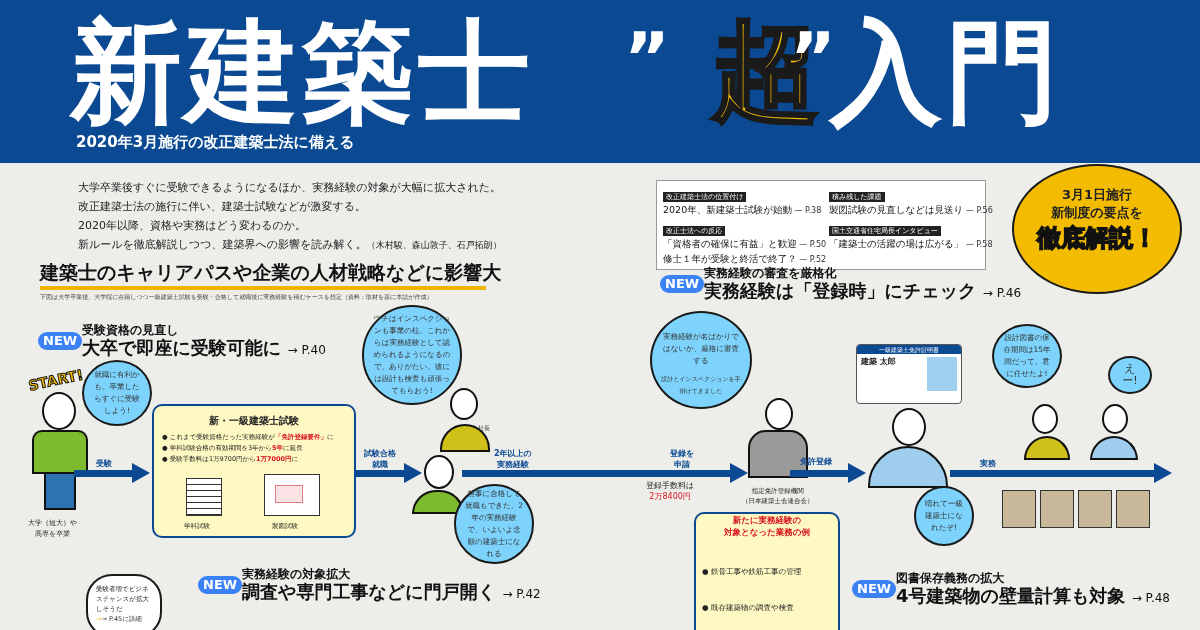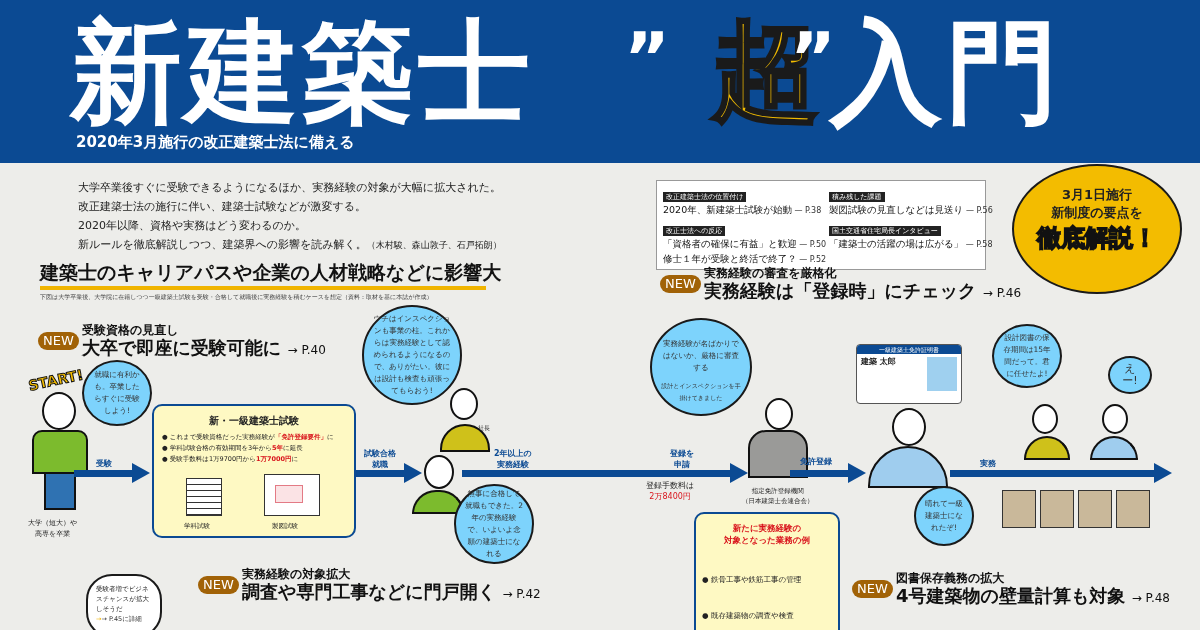--- a/index.html
+++ b/index.html
@@ -9,21 +9,21 @@
 #title-main{left:70px;top:2px;font-size:112px;font-weight:bold;color:#fff;letter-spacing:4px;line-height:140px;white-space:nowrap}
 #title-chou{left:712px;top:6px;font-size:108px;font-weight:bold;color:#f3bc00;line-height:130px;-webkit-text-stroke:3px #1a1a1a}
 .quote{font-size:70px;font-weight:bold;color:#fff;line-height:80px}
 #title-nyumon{left:830px;top:2px;font-size:112px;font-weight:bold;color:#fff;line-height:140px;letter-spacing:4px}
 #subtitle{left:76px;top:133px;font-size:15px;font-weight:bold;color:#fff}
 #lead{left:78px;top:178px;font-size:11px;line-height:19px;color:#222}
 #lead .small{font-size:9px}
 #section-heading{left:40px;top:260px;font-size:19px;font-weight:bold;color:#111;white-space:nowrap}
 #section-underline{left:40px;top:286px;width:446px;height:4px;background:#f0b400}
 #section-note{left:40px;top:293px;font-size:6px;color:#444;white-space:nowrap}
-.new{background:#a16207;color:#fff;font-weight:normal;font-size:13px;padding:1px 5px;border-radius:11px;display:inline-block;line-height:16px}
+.new{background:#3b82f6;color:#fff;font-weight:bold;font-size:13px;padding:1px 5px;border-radius:11px;display:inline-block;line-height:16px}
 .feat-sub{font-size:12px;font-weight:bold;color:#111;white-space:nowrap}
 .feat-main{font-size:18px;font-weight:bold;color:#111;white-space:nowrap}
 .pref{font-size:12px;font-weight:normal}
 .bubble{background:#7dd3fc;border:2px solid #1a1a1a;border-radius:50%;font-size:7.5px;line-height:12px;color:#333;display:flex;align-items:center;justify-content:center;text-align:center;padding:8px}
 .hline{background:#0b4a93;height:7px}
 .arrowhead{width:0;height:0;border-top:10px solid transparent;border-bottom:10px solid transparent;border-left:18px solid #0b4a93}
 .lbl-blue{font-size:8px;font-weight:bold;color:#0b4a93;text-align:center;line-height:11px}
 .exam-box{background:#fef9c3;border:2px solid #0b4a93;border-radius:10px}
 .toc-box{background:#fff;border:1px solid #999}
 .toc-tag{background:#222;color:#fff;font-size:7px;padding:0 3px;display:inline-block;line-height:10px}
@@ -148,21 +148,21 @@
 <div class="abs hline" style="left:462px;top:470px;width:230px"></div>
 <div class="abs lbl-blue" style="left:670px;top:448px;white-space:pre">登録を
 申請</div>
 <div class="abs hline" style="left:692px;top:470px;width:40px"></div>
 <div class="abs arrowhead" style="left:730px;top:463px"></div>
 <div class="abs" style="left:646px;top:480px;font-size:8px;text-align:center;line-height:11px">
   <div>登録手数料は</div>
   <div style="color:#d9141c;font-weight:normal">2万8400円</div>
 </div>
 
-<div class="abs bubble" style="left:650px;top:318px;width:102px;height:98px;align-items:flex-start;padding-top:18px">
+<div class="abs bubble" style="left:650px;top:311px;width:102px;height:98px;align-items:flex-start;padding-top:18px">
   <div>
     <div>実務経験が名ばかりではないか、厳格に審査する</div>
     <div style="font-size:6px;margin-top:6px">設計とインスペクションを手掛けてきました</div>
   </div>
 </div>
 <div class="abs person-head" style="left:765px;top:398px;width:28px;height:32px"></div>
 <div class="abs" style="left:748px;top:430px;width:60px;height:48px;background:#9a9a98;border:2px solid #111;border-radius:18px 18px 0 0"></div>
 <div class="abs" style="left:742px;top:486px;font-size:6.5px;text-align:center;white-space:pre;line-height:10px">指定免許登録機関
 （日本建築士会連合会）</div>
 
@@ -189,21 +189,21 @@
 <div class="abs bubble" style="left:1108px;top:356px;width:44px;height:38px;font-size:11px">えー!</div>
 <div class="abs person-head" style="left:1102px;top:404px;width:26px;height:30px"></div>
 <div class="abs person-body" style="left:1090px;top:436px;width:48px;height:24px;background:#9fcdee"></div>
 
 <div class="abs" style="left:1002px;top:490px;width:34px;height:38px;background:#c9b89a;border:1px solid #333"></div>
 <div class="abs" style="left:1040px;top:490px;width:34px;height:38px;background:#c9b89a;border:1px solid #333"></div>
 <div class="abs" style="left:1078px;top:490px;width:34px;height:38px;background:#c9b89a;border:1px solid #333"></div>
 <div class="abs" style="left:1116px;top:490px;width:34px;height:38px;background:#c9b89a;border:1px solid #333"></div>
 
 <div class="abs exam-box" style="left:694px;top:512px;width:146px;height:130px">
-  <div style="color:#d9141c;font-weight:bold;font-size:8.5px;text-align:center;white-space:pre;margin-top:8px;line-height:12px">新たに実務経験の
+  <div style="color:#d9141c;font-weight:bold;font-size:8.5px;text-align:center;white-space:pre;line-height:12px">新たに実務経験の
 対象となった業務の例</div>
   <div style="font-size:7.5px;margin:4px 0 0 6px;line-height:12px;white-space:pre">
     <div>● <span>鉄骨工事や鉄筋工事の管理</span></div>
     <div>● <span>既存建築物の調査や検査</span></div>
     
     
     
   </div>
 </div>
 

